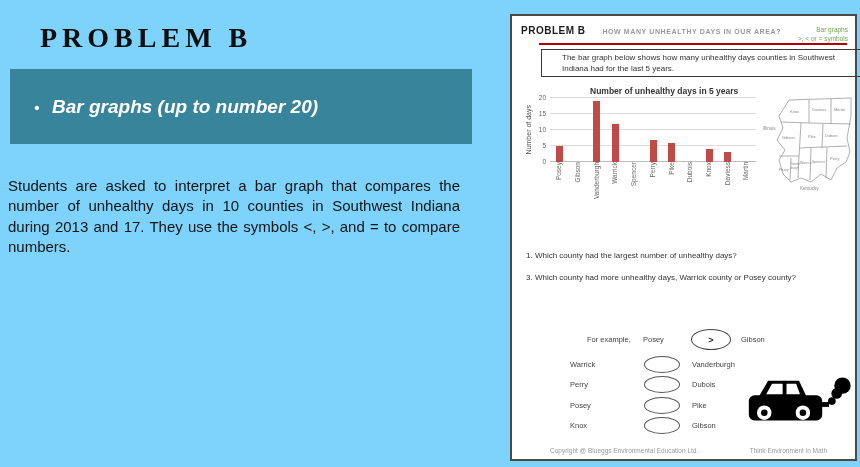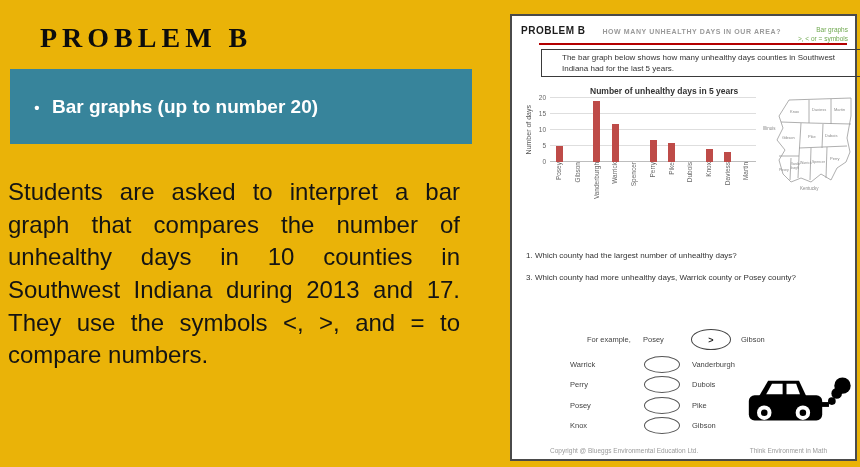--- a/index.html
+++ b/index.html
@@ -1,39 +1,39 @@
 <!DOCTYPE html>
 <html><head>
 <meta charset="utf-8">
 <style>
   html,body { margin:0; padding:0; background:#fff; }
   .slide {
-    position:relative; width:860px; height:467px; background:#eab308;
+    position:relative; width:860px; height:467px; background:#7dd3fc;
     font-family:"Liberation Sans", sans-serif; overflow:hidden;
   }
 
   
   .slide-title {
     position:absolute; left:40px; top:22px;
     font-family:"Liberation Serif", serif; font-weight:bold;
     font-size:28px; letter-spacing:5px; color:#0d0d0d;
   }
   .bullet-box {
     position:absolute; left:10px; top:69px; width:462px; height:75px;
     background:#37849B; color:#fff; box-sizing:border-box;
     display:flex; flex-direction:column; justify-content:center; gap:5px;
     padding-left:12px;
   }
   .bullet-item {
-    font-size:19px; font-weight:bold; display:flex; align-items:baseline;
+    font-size:19px; font-weight:bold; font-style:italic; display:flex; align-items:baseline;
   }
   .bullet-item::before { content:"\2022"; font-style:normal; width:30px; text-align:center; font-size:15px; }
   .para {
     position:absolute; left:8px; top:176px; width:452px;
-    font-size:24px; line-height:1.36; color:#141414; text-align:justify;
+    font-size:15px; line-height:1.36; color:#141414; text-align:justify;
   }
 
   
   .ws {
     position:absolute; left:510px; top:14px; width:347px; height:447px;
     background:#fff; border:2px solid #4a4a4a; box-sizing:border-box; color:#3d3d3d;
   }
   .ws-header { position:absolute; top:9px; left:9px; right:7px; display:flex; justify-content:space-between; align-items:flex-start; }
   .ws-problem { font-size:10px; font-weight:bold; letter-spacing:.5px; color:#1c1c1c; white-space:nowrap; }
   .ws-title { font-size:7px; font-weight:bold; letter-spacing:.6px; color:#9a9a9a; margin-top:3px; white-space:nowrap; }

